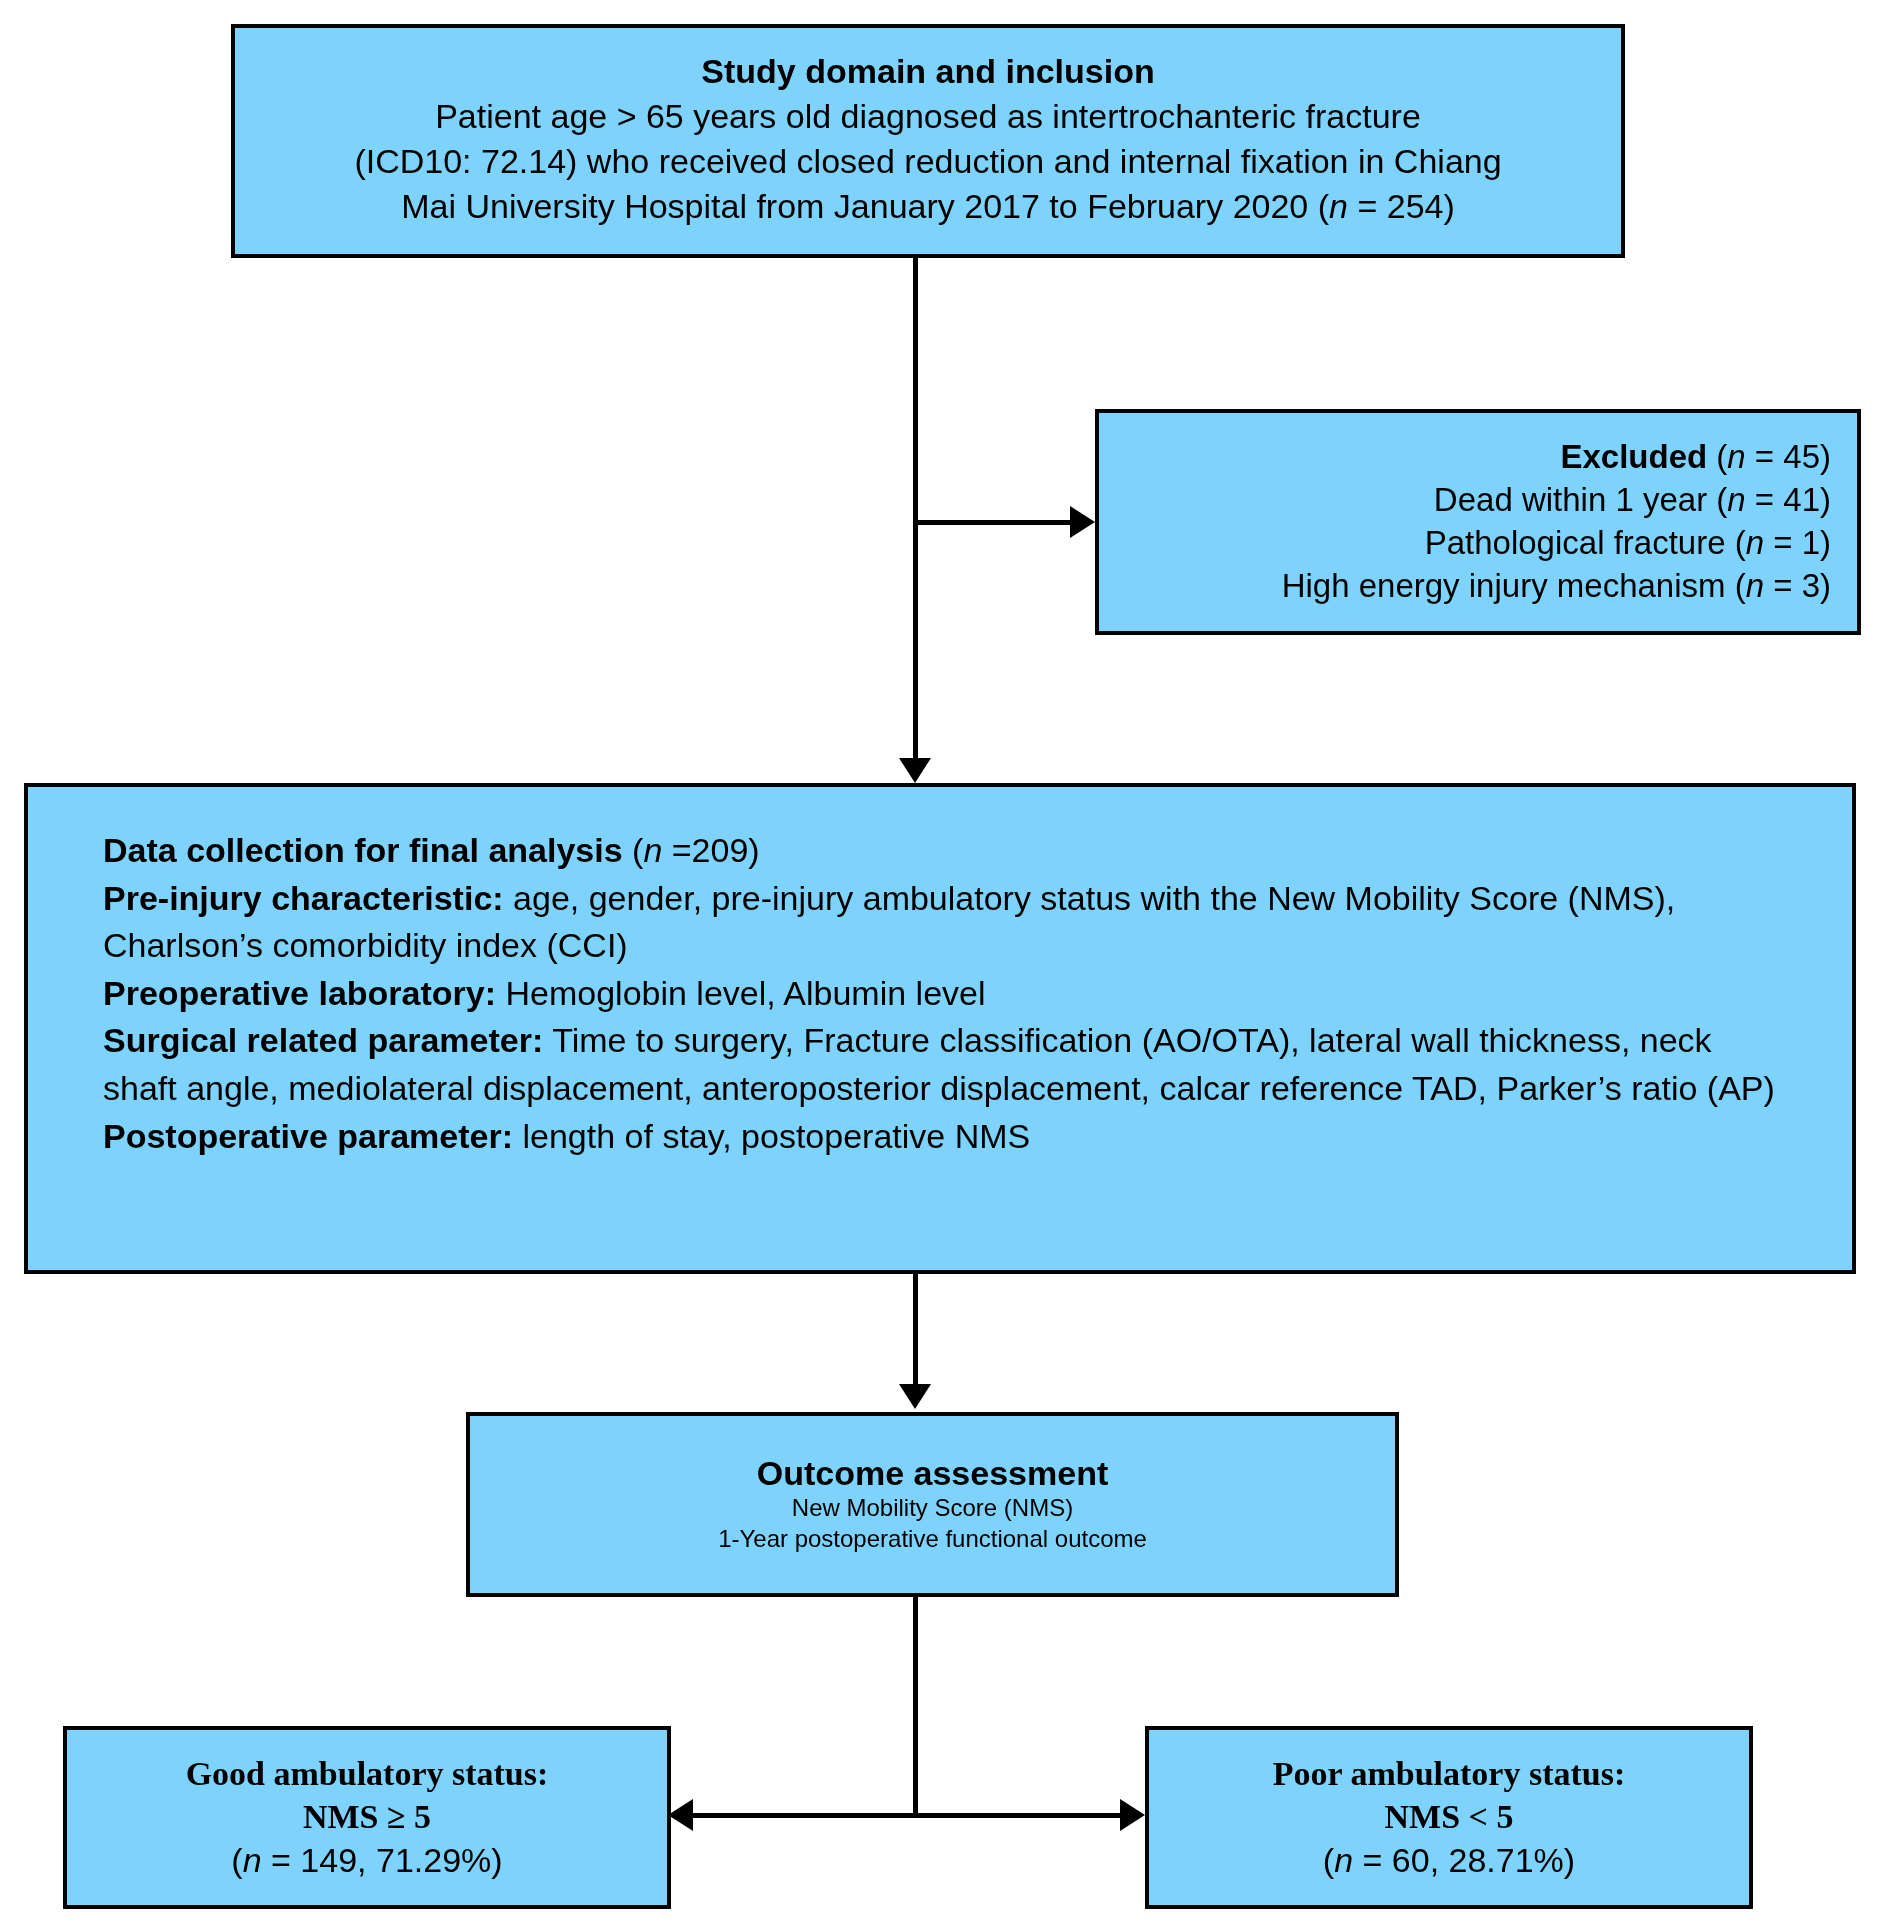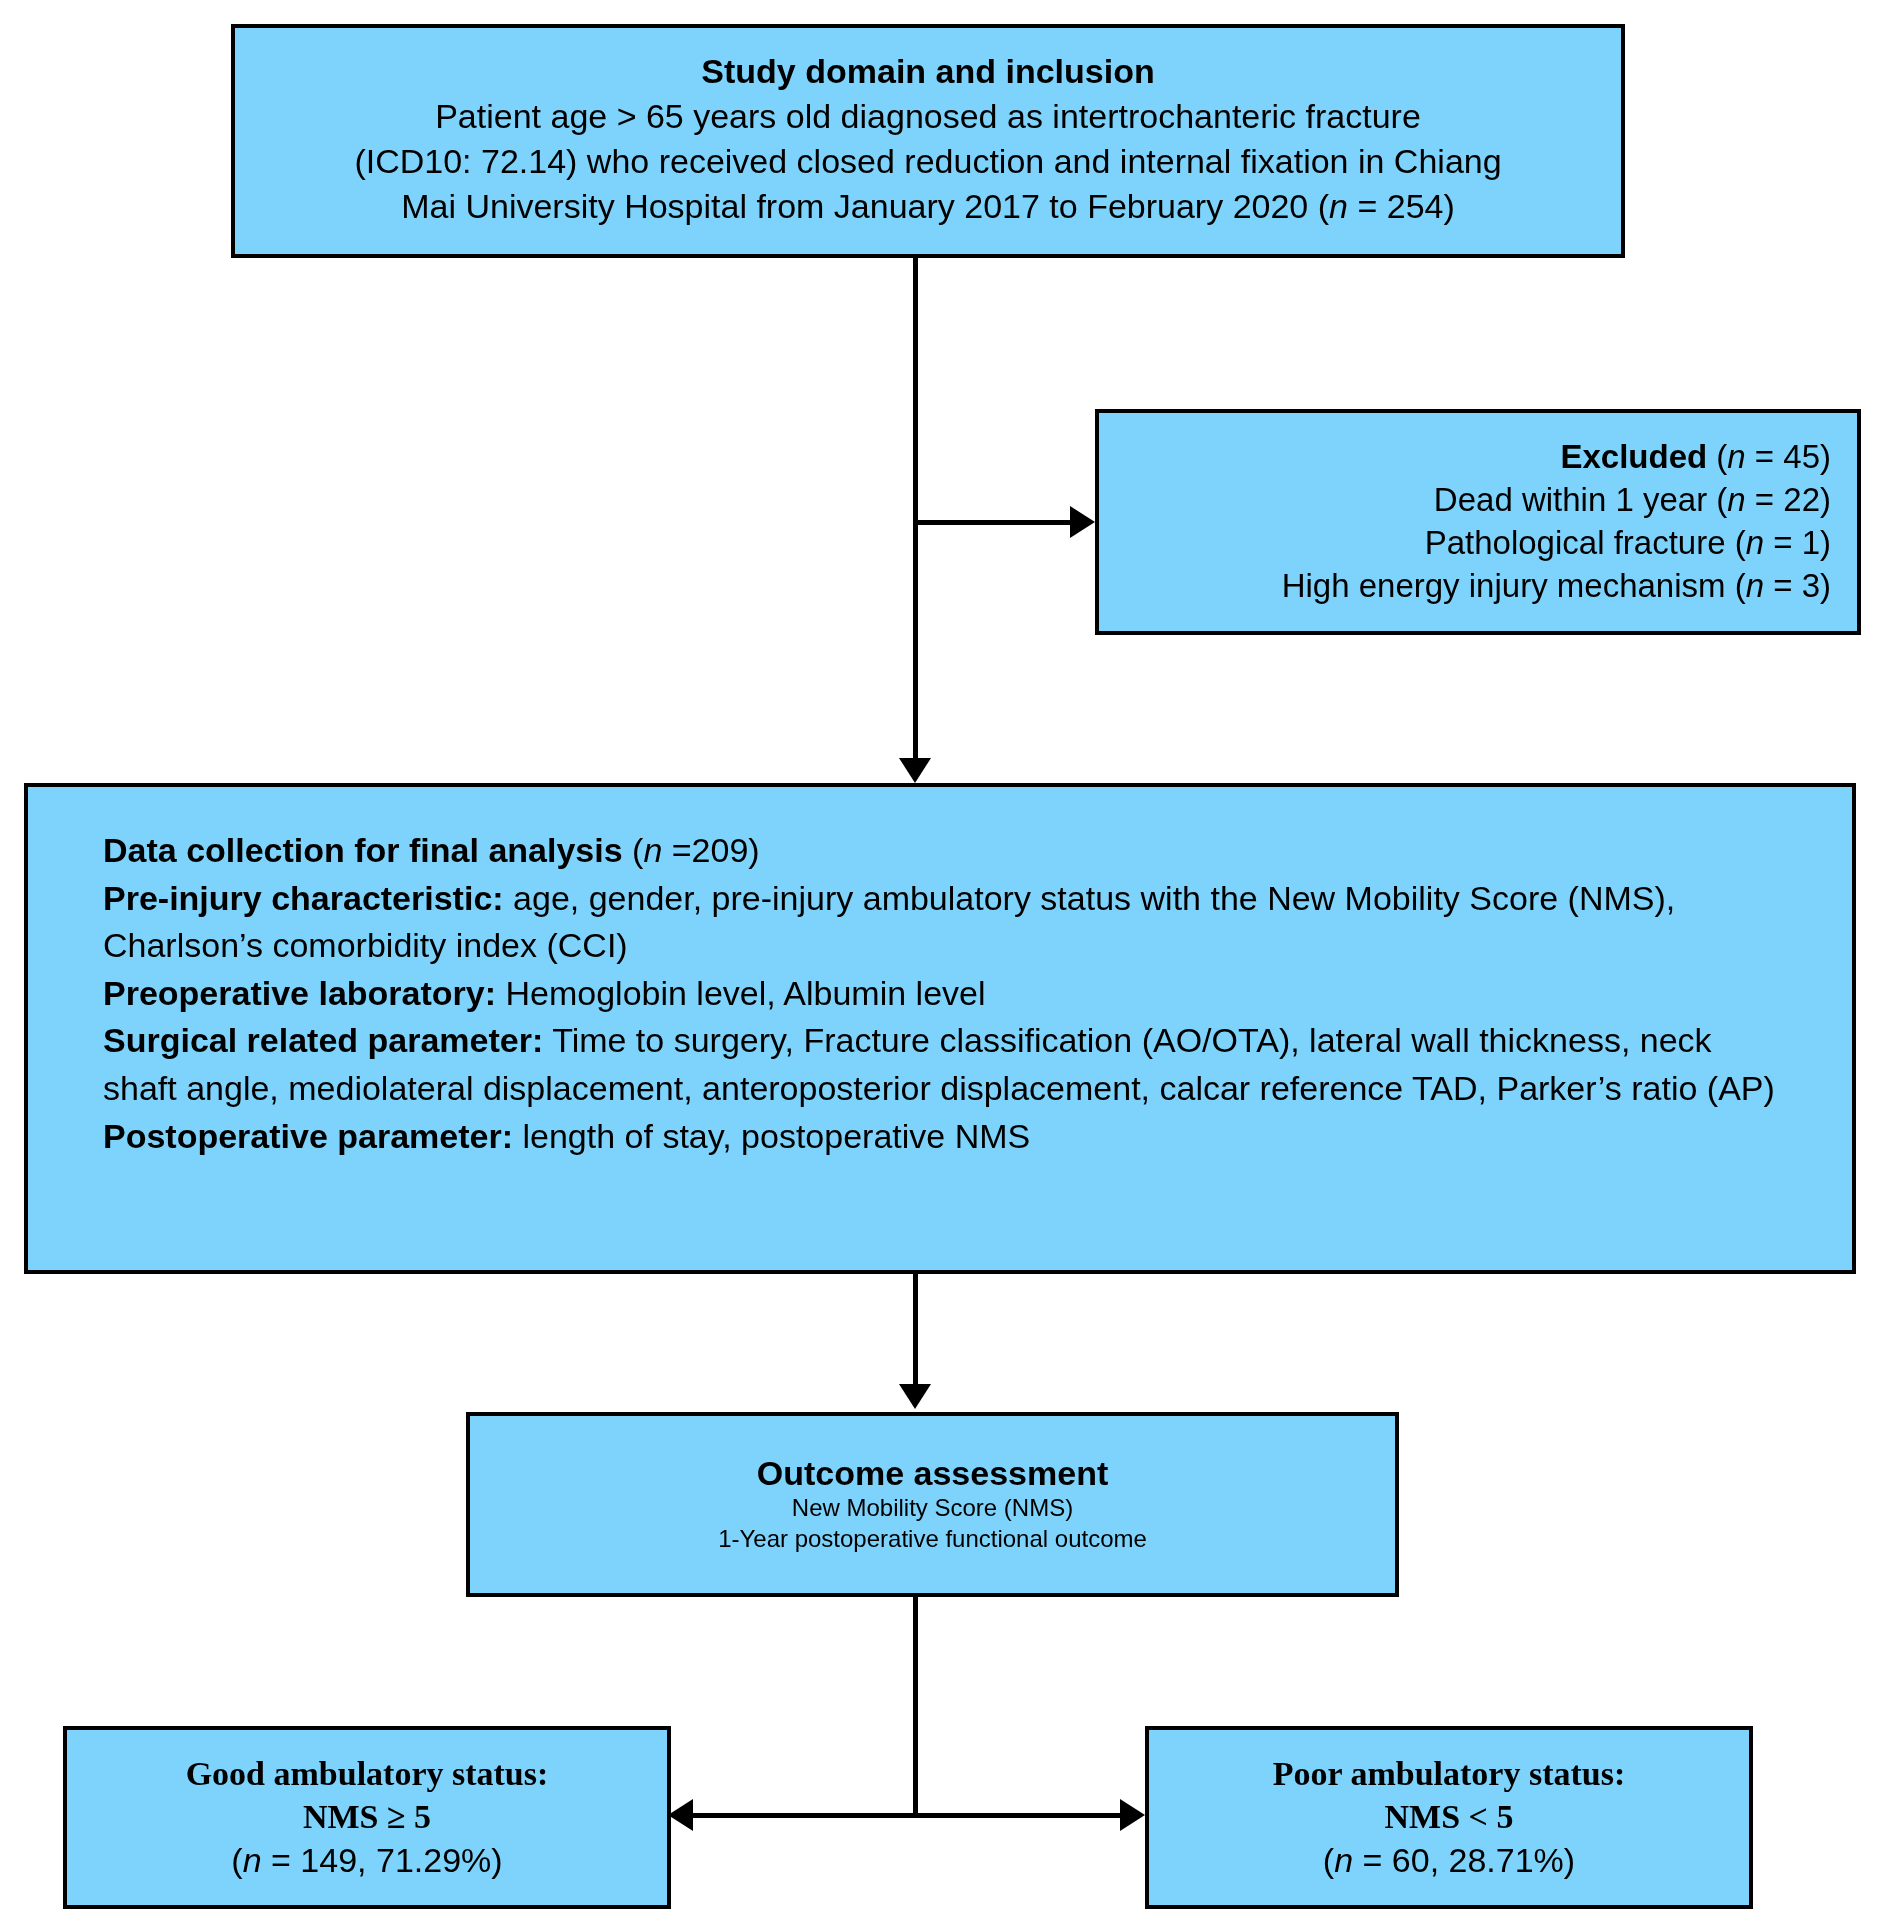--- a/index.html
+++ b/index.html
@@ -128,21 +128,21 @@
 
   <div class="vline" style="left:913px; top:258px; height:506px;"></div>
 
   <div class="arrow-down" style="left:899px; top:758px;"></div>
 
   <div class="hline" style="left:913px; top:520px; width:159px;"></div>
   <div class="arrow-right" style="left:1070px; top:506px;"></div>
 
   <div class="box left" id="box-excluded">
     <div class="ln"><b>Excluded</b> (<i>n</i><span> = 45)</span></div>
-    <div class="ln"><span>Dead within 1 year (</span><i>n</i><span> = 22)</span></div>
+    <div class="ln"><span>Dead within 1 year (</span><i>n</i><span> = 41)</span></div>
     <div class="ln"><span>Pathological fracture (</span><i>n</i><span> = 1)</span></div>
     <div class="ln"><span>High energy injury mechanism (</span><i>n</i><span> = 3)</span></div>
   </div>
 
   <div class="box left" id="box-data">
     <div class="inner">
       <div class="ln"><b>Data collection for final analysis</b> (<i>n</i><span> =209)</span></div>
       <div class="ln wrapline"><b>Pre-injury characteristic:</b><span> age, gender, pre-injury ambulatory status with the New Mobility Score (NMS), Charlson’s comorbidity index (CCI)</span></div>
       <div class="ln wrapline"><b>Preoperative laboratory:</b><span> Hemoglobin level, Albumin level</span></div>
       <div class="ln wrapline"><b>Surgical related parameter:</b><span> Time to surgery, Fracture classification (AO/OTA), lateral wall thickness, neck shaft angle, mediolateral displacement, anteroposterior displacement, calcar reference TAD, Parker’s ratio (AP)</span></div>

